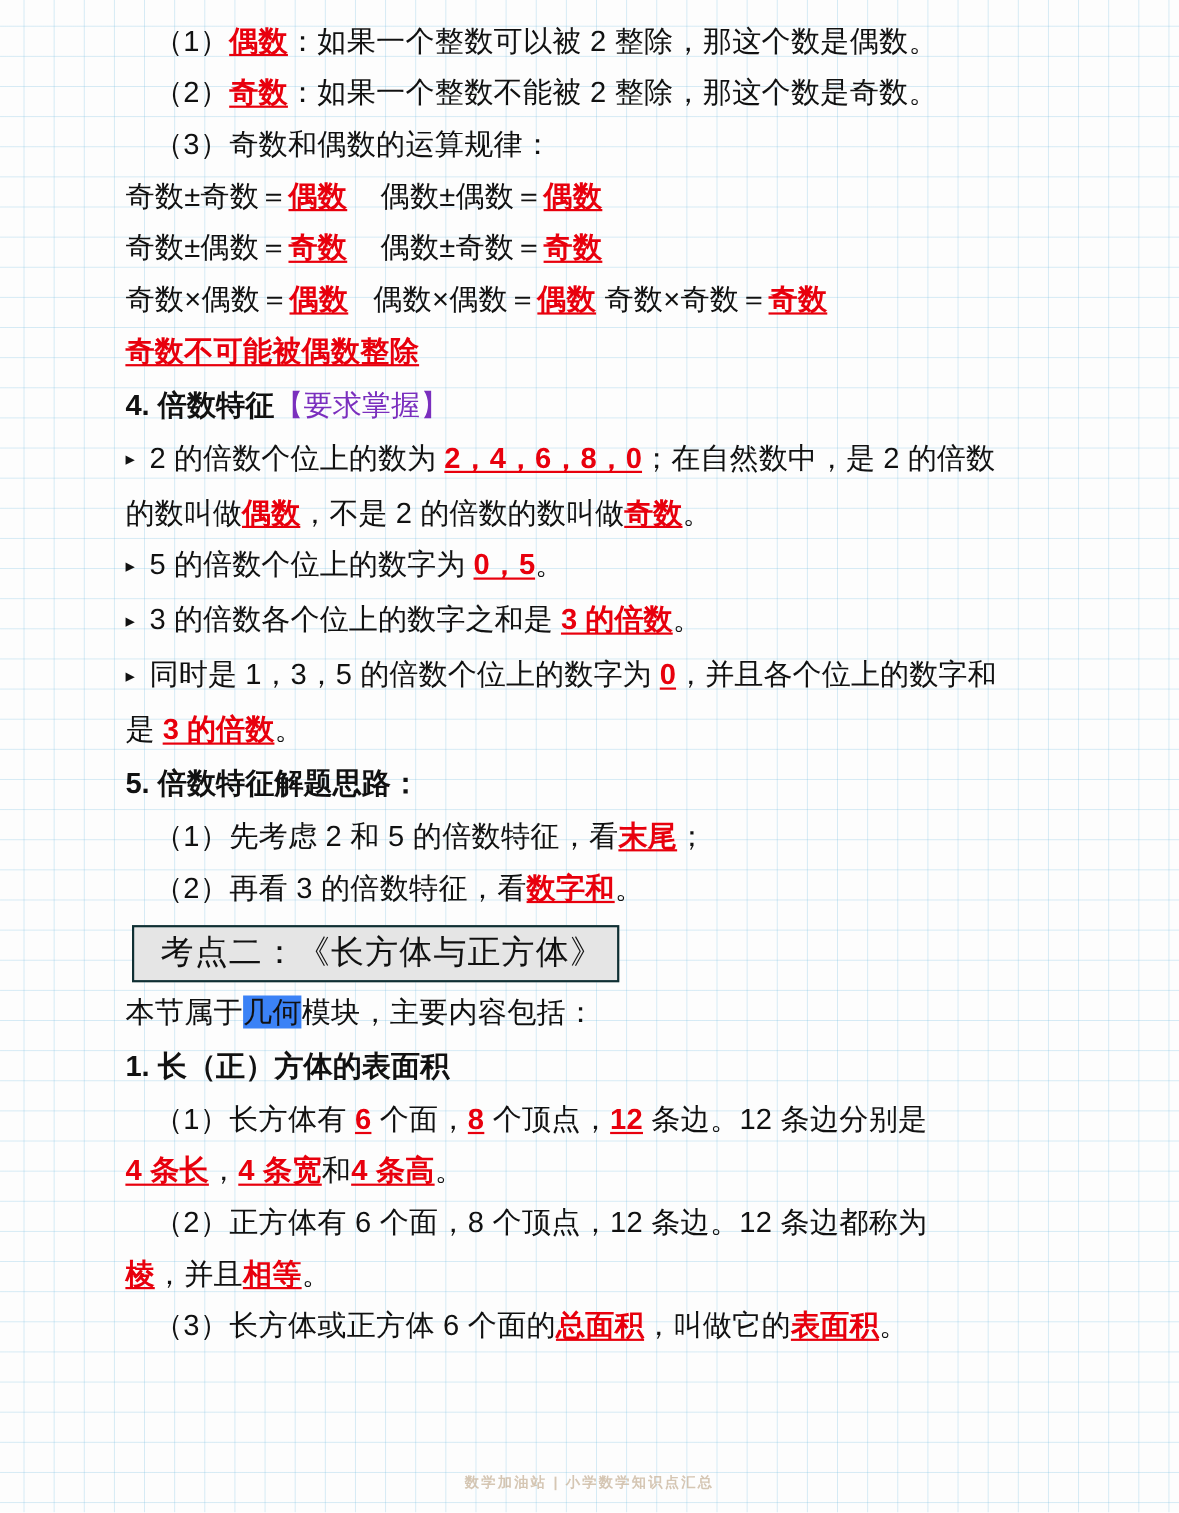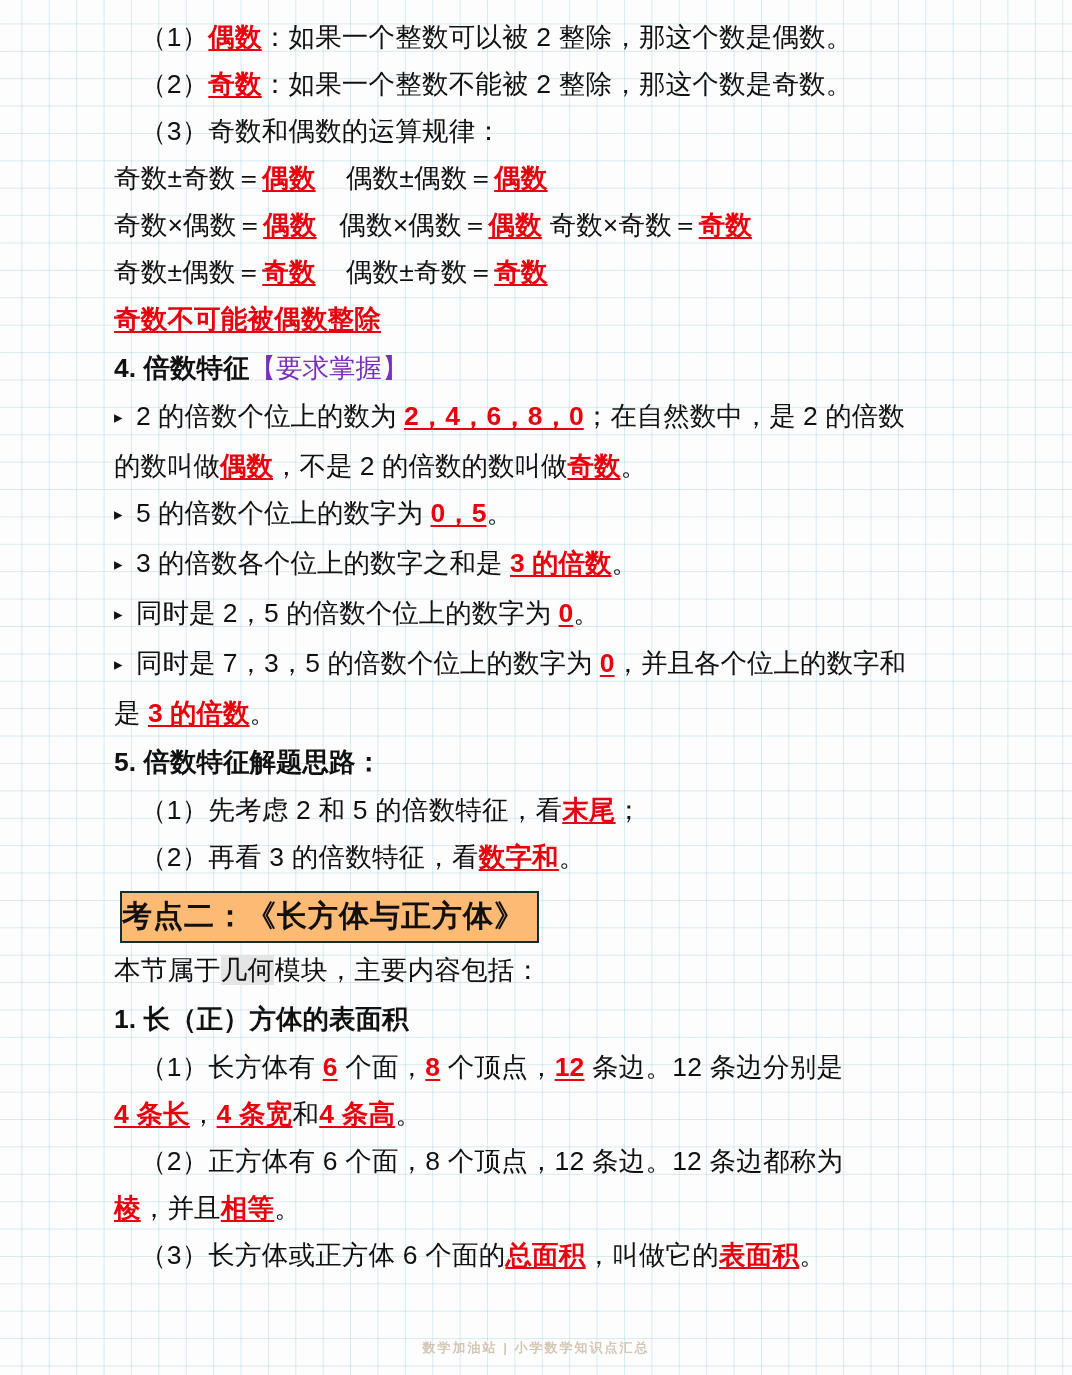--- a/index.html
+++ b/index.html
@@ -72,31 +72,31 @@
     line-height: 50px;
     color: #111;
   }
   .kaodian-wrap {
     margin-top: 10px;
     margin-bottom: 4px;
     padding-left: 6px;
   }
   .kaodian {
     display: inline-block;
-    background: #fdba74;
+    background: #e5e5e5;
     border: 2px solid #0f2f33;
     font-size: 30px;
-    font-weight: bold;
-    color: #111;
-    padding: 3px 12px 5px 0;
+    font-weight: normal;
+    color: #111;
+    padding: 3px 12px 5px 24px;
     line-height: 40px;
     letter-spacing: 1px;
   }
   .greyhl {
-    background: #e5e5e5;
+    background: #3b82f6;
   }
   .watermark {
     position: absolute;
     left: 0;
     right: 0;
     bottom: 18px;
     text-align: center;
     font-size: 13px;
     color: #c8b49b;
     opacity: 0.75;
@@ -121,25 +121,25 @@
 
   <div class="line indent">
     <span>（3）</span><span>奇数和偶数的运算规律：</span>
   </div>
 
   <div class="line">
     <span>奇数±奇数＝</span><span class="red">偶数</span>&nbsp;&nbsp;&nbsp;&nbsp;<span>偶数±偶数＝</span><span class="red">偶数</span>
   </div>
 
   <div class="line">
+    <span>奇数±偶数＝</span><span class="red">奇数</span>&nbsp;&nbsp;&nbsp;&nbsp;<span>偶数±奇数＝</span><span class="red">奇数</span>
+  </div>
+
+  <div class="line">
     <span>奇数×偶数＝</span><span class="red">偶数</span>&nbsp;&nbsp;&nbsp;<span>偶数×偶数＝</span><span class="red">偶数</span>&nbsp;<span>奇数×奇数＝</span><span class="red">奇数</span>
-  </div>
-
-  <div class="line">
-    <span>奇数±偶数＝</span><span class="red">奇数</span>&nbsp;&nbsp;&nbsp;&nbsp;<span>偶数±奇数＝</span><span class="red">奇数</span>
   </div>
 
   <div class="line">
     <span class="red">奇数不可能被偶数整除</span>
   </div>
 
   <div class="heading">
     <span>4. 倍数特征</span><span class="purple">【要求掌握】</span>
   </div>
 
@@ -148,26 +148,23 @@
   </div>
 
   <div class="bullet-row">
     <span class="tri">▸</span><span>5 的倍数个位上的数字为 </span><span class="red">0，5</span><span>。</span>
   </div>
 
   <div class="bullet-row">
     <span class="tri">▸</span><span>3 的倍数各个位上的数字之和是 </span><span class="red">3 的倍数</span><span>。</span>
   </div>
 
-  <div class="bullet-row">
-    <span class="tri">▸</span><span>同时是 2，5 的倍数个位上的数字为 </span><span class="red">0</span><span>。</span>
-  </div>
-
-  <div class="bullet-row">
-    <span class="tri">▸</span><span>同时是 7，3，5 的倍数个位上的数字为 </span><span class="red">0</span><span>，并且各个位上的数字和是 </span><span class="red">3 的倍数</span><span>。</span>
+
+  <div class="bullet-row">
+    <span class="tri">▸</span><span>同时是 1，3，5 的倍数个位上的数字为 </span><span class="red">0</span><span>，并且各个位上的数字和是 </span><span class="red">3 的倍数</span><span>。</span>
   </div>
 
   <div class="heading">
     <span>5. 倍数特征解题思路：</span>
   </div>
 
   <div class="line indent">
     <span>（1）先考虑 2 和 5 的倍数特征，看</span><span class="red">末尾</span><span>；</span>
   </div>
 

